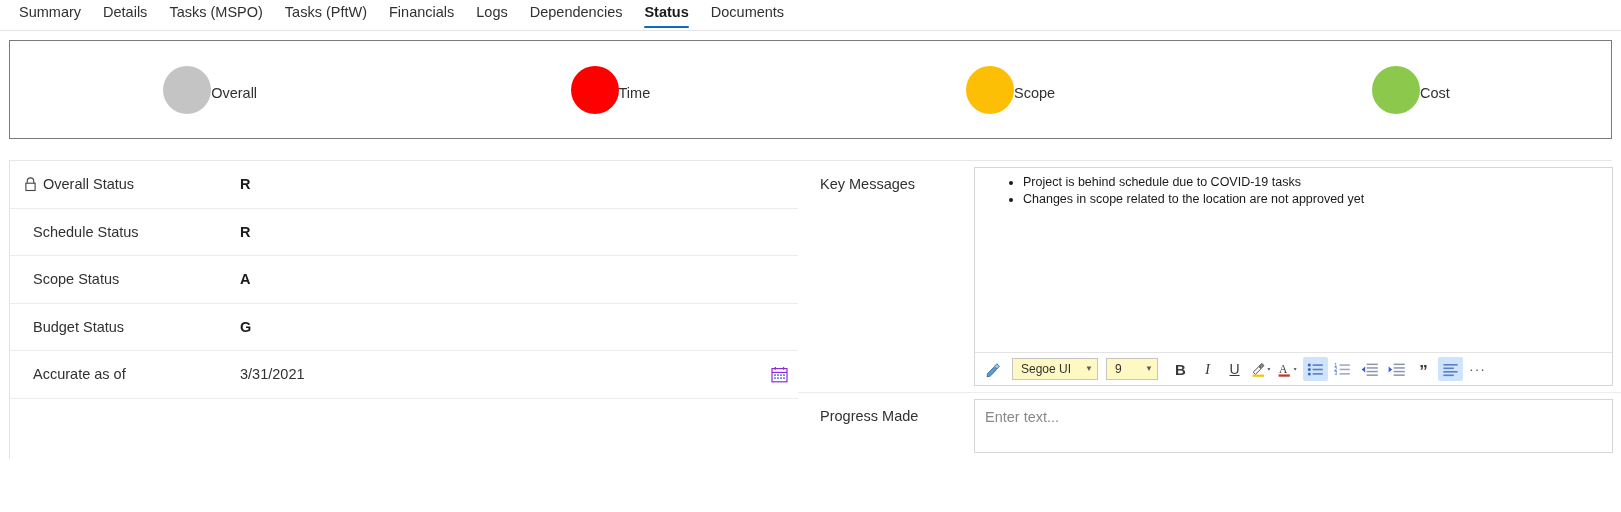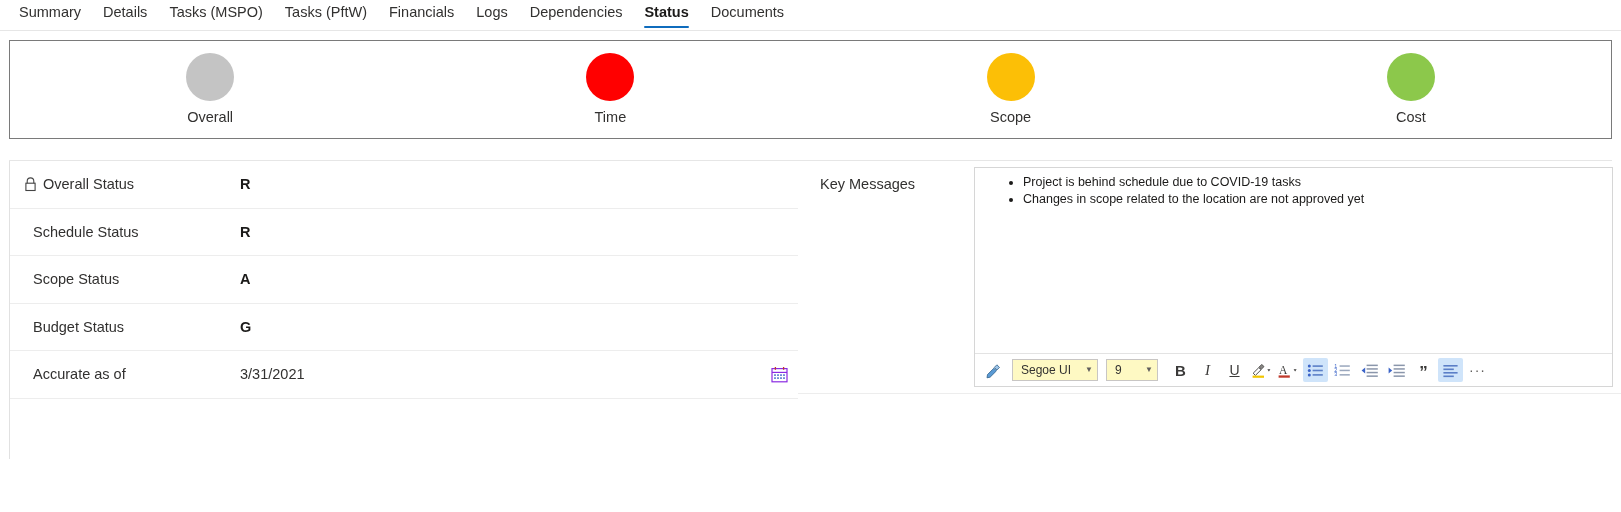--- a/index.html
+++ b/index.html
@@ -65,21 +65,21 @@
     border: 1px solid #7a7a7a;
     height: 99px;
     display: flex;
     align-items: center;
     background: #ffffff;
     box-sizing: border-box;
   }
   .dot-cell {
     flex: 1 1 0;
     display: flex;
-    flex-direction: column;
+    flex-direction: row;
     align-items: center;
     justify-content: center;
   }
   .dot {
     width: 48px;
     height: 48px;
     border-radius: 50%;
     display: block;
   }
   .dot-label {
@@ -496,15 +496,21 @@
                 <rect x="1.4" y="9.0" width="14.2" height="1.6"></rect>
                 <rect x="1.4" y="12.5" width="10.4" height="1.6"></rect>
               </g>
             </svg>
           </div>
           <div class="tb-btn ellipsis">···</div>
         </div>
       </div>
     </div>
 
+    <div class="rt-block pm">
+      <div class="rt-label">Progress Made</div>
+      <div class="rt-field">
+        <div class="rt-placeholder">Enter text...</div>
+      </div>
+    </div>
 
   </div>
 </div>
 
 </body></html>

